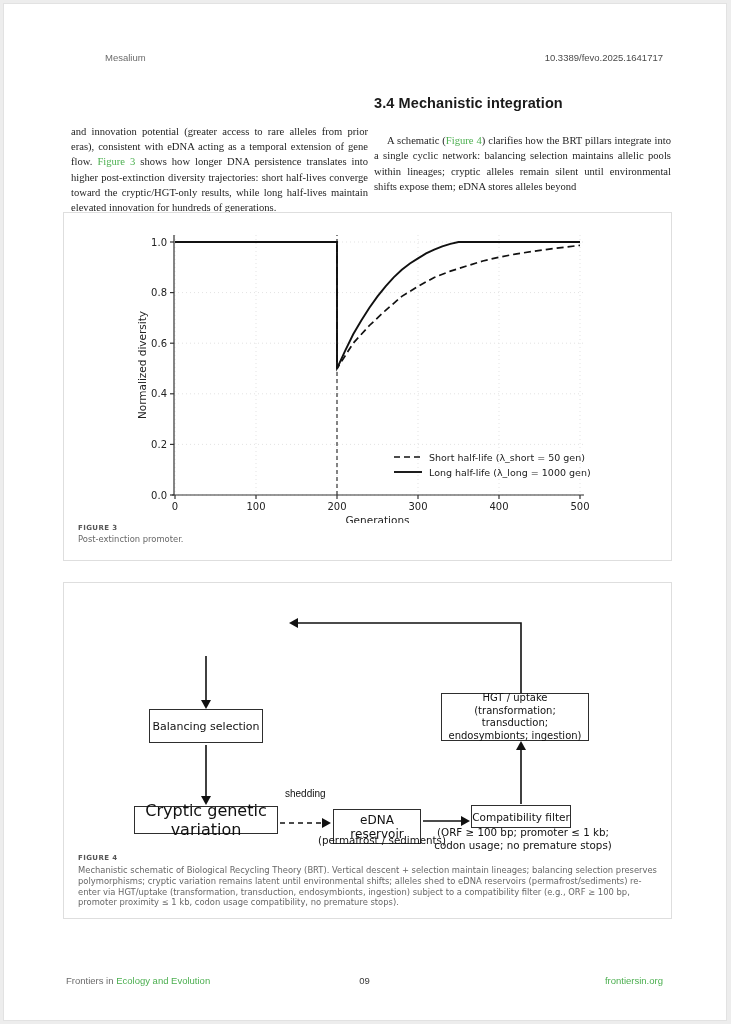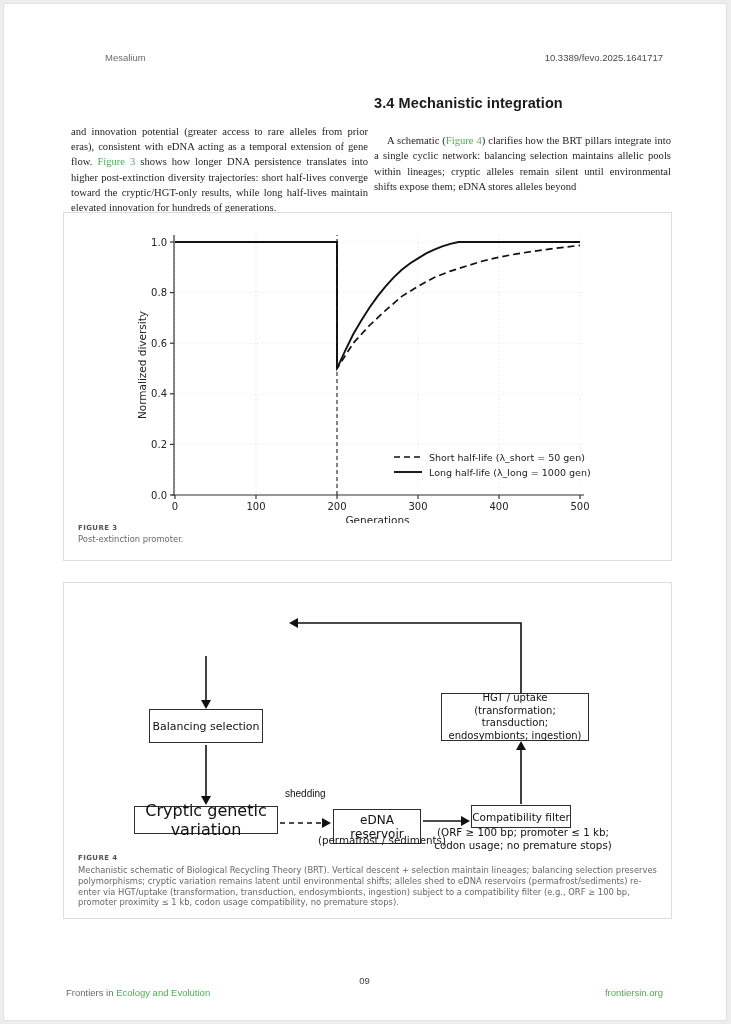--- a/index.html
+++ b/index.html
@@ -51,21 +51,21 @@
         white-space:pre-line;font-size:10.3px;line-height:12.5px;}
   #sub-edna{left:228px;top:251px;width:180px;}
   #sub-compat{left:328px;top:243px;width:262px;}
   #lbl-shedding{position:absolute;left:221px;top:205px;font-family:Liberation Sans, sans-serif;
         font-size:10px;color:#111;}
   #diagram-arrows{position:absolute;left:0;top:0;}
   
   .ftr{position:absolute;top:971px;left:62px;right:63px;display:flex;justify-content:space-between;
        font-size:9.5px;color:#6b6b6b;}
   .ftr .center{position:absolute;left:0;right:0;text-align:center;color:#3a3a3a;}
-  .ftr .left,.ftr .right{position:relative;z-index:1;background:#fff;margin-top:12px;}
+  .ftr .left,.ftr .right{position:relative;z-index:1;background:#fff;}
 </style>
 </head>
 <body>
 
 <div class="page">
 
   <div class="hdr">
     <span class="journal">Mesalium</span>
     <span class="doi">10.3389/fevo.2025.1641717</span>
   </div>

